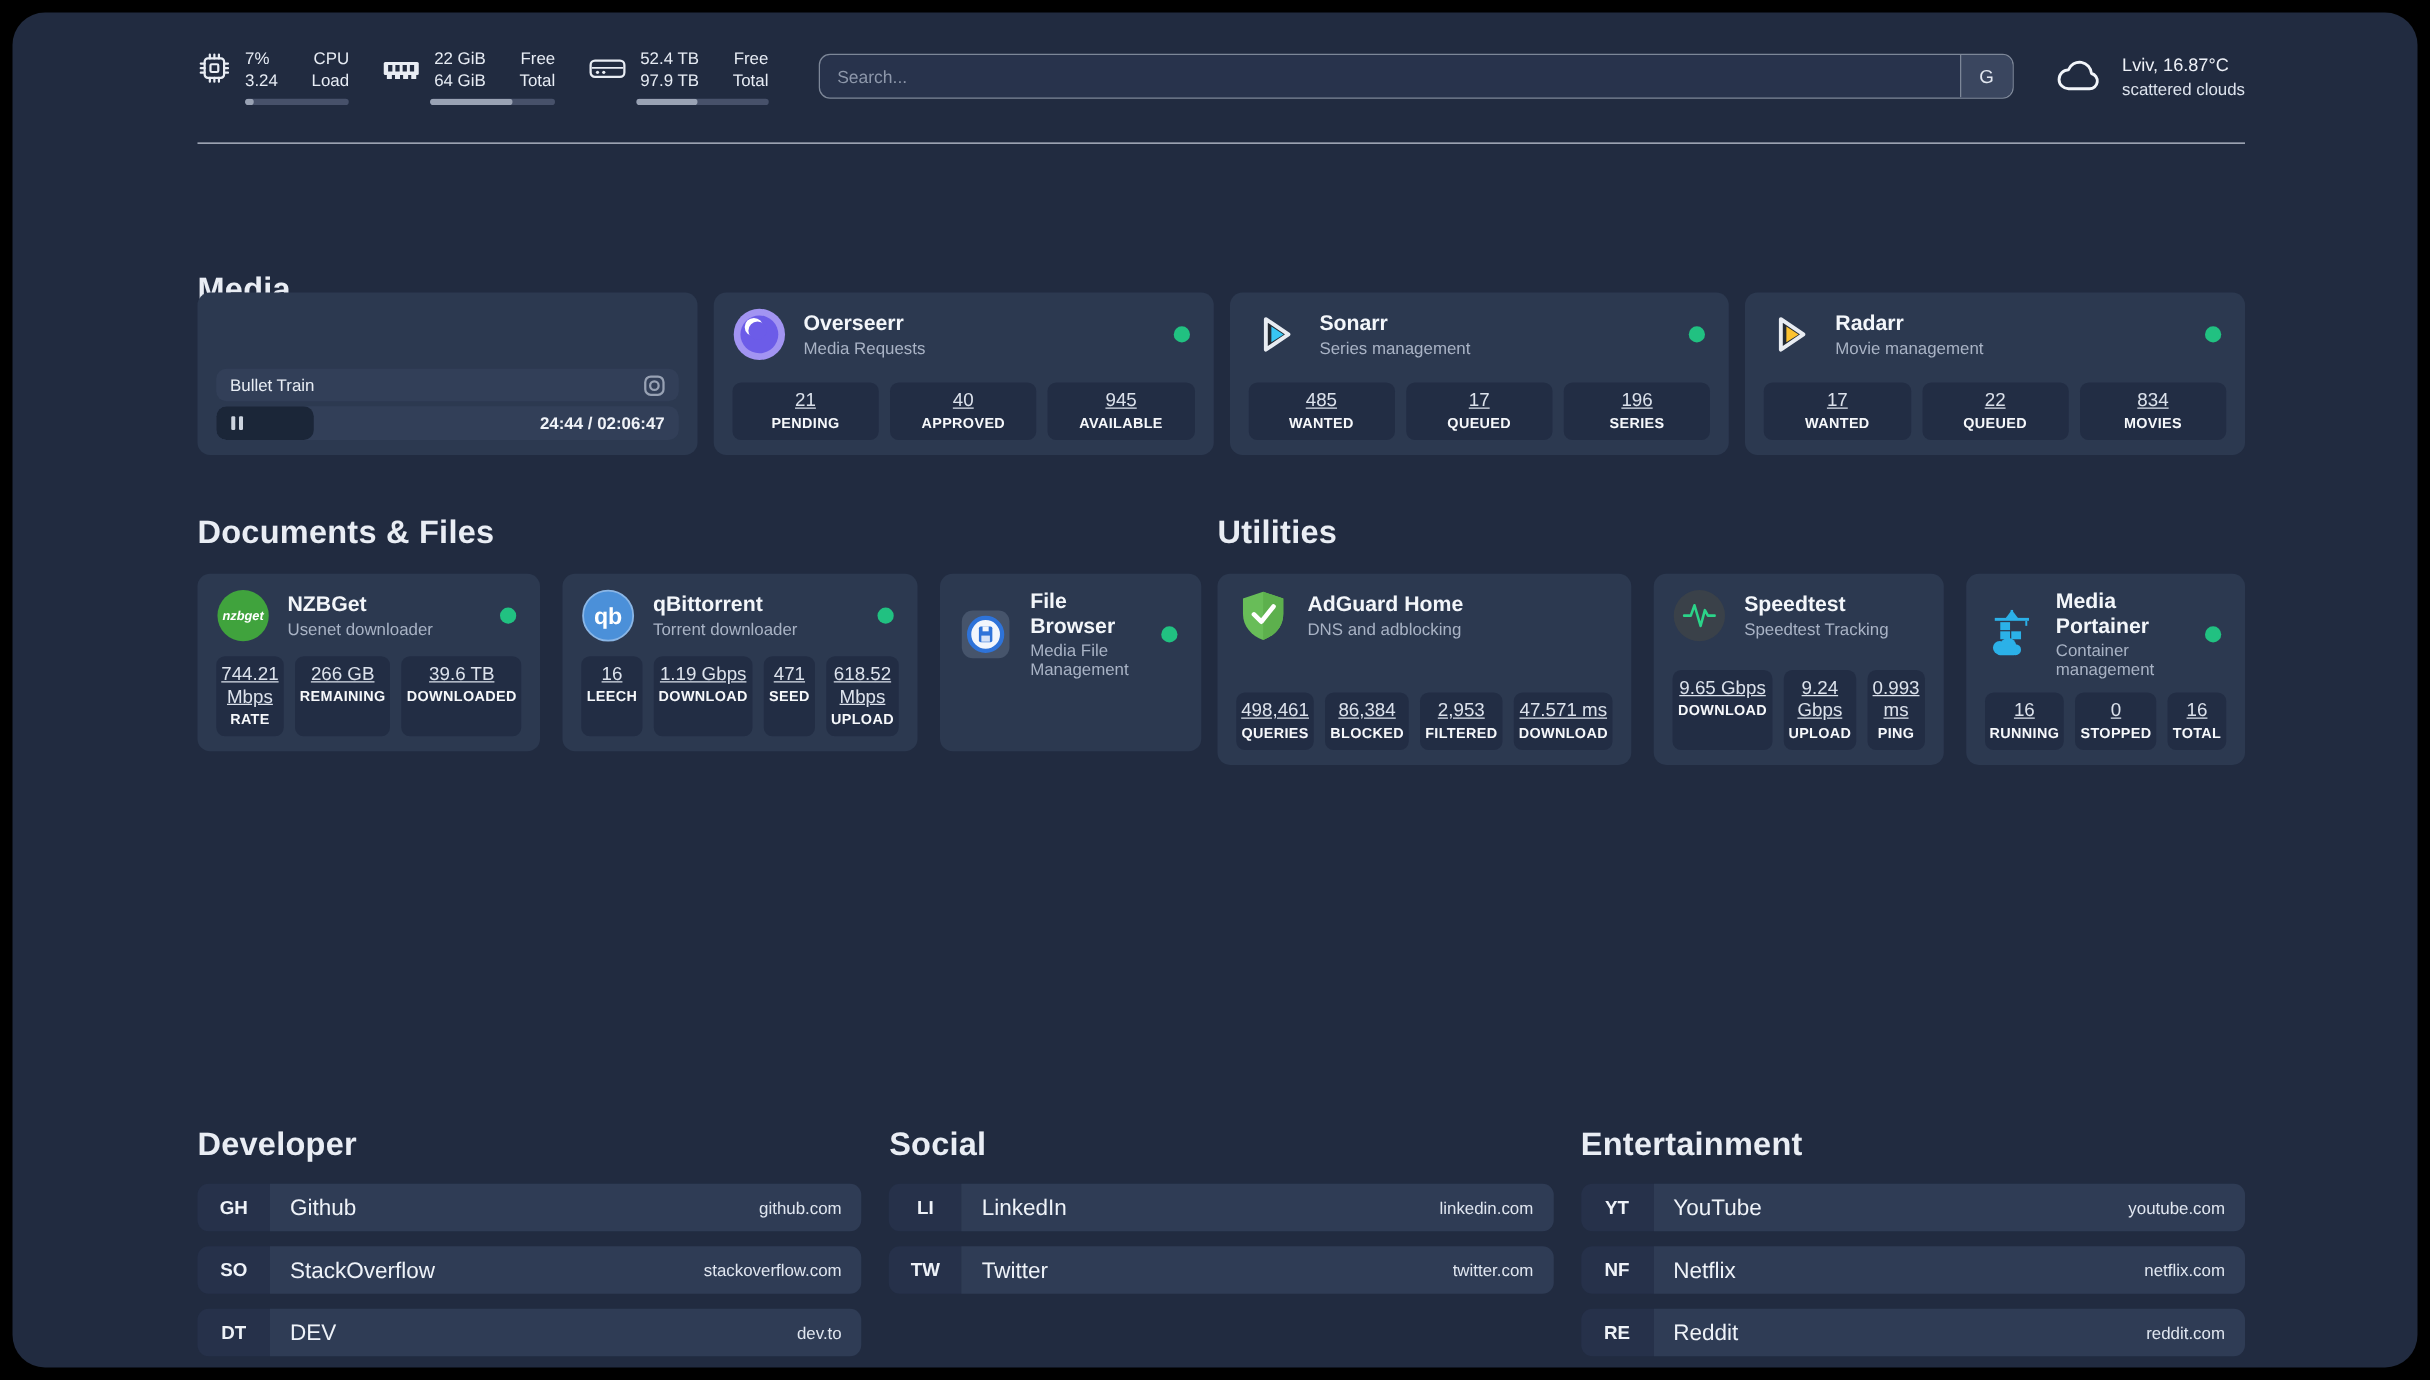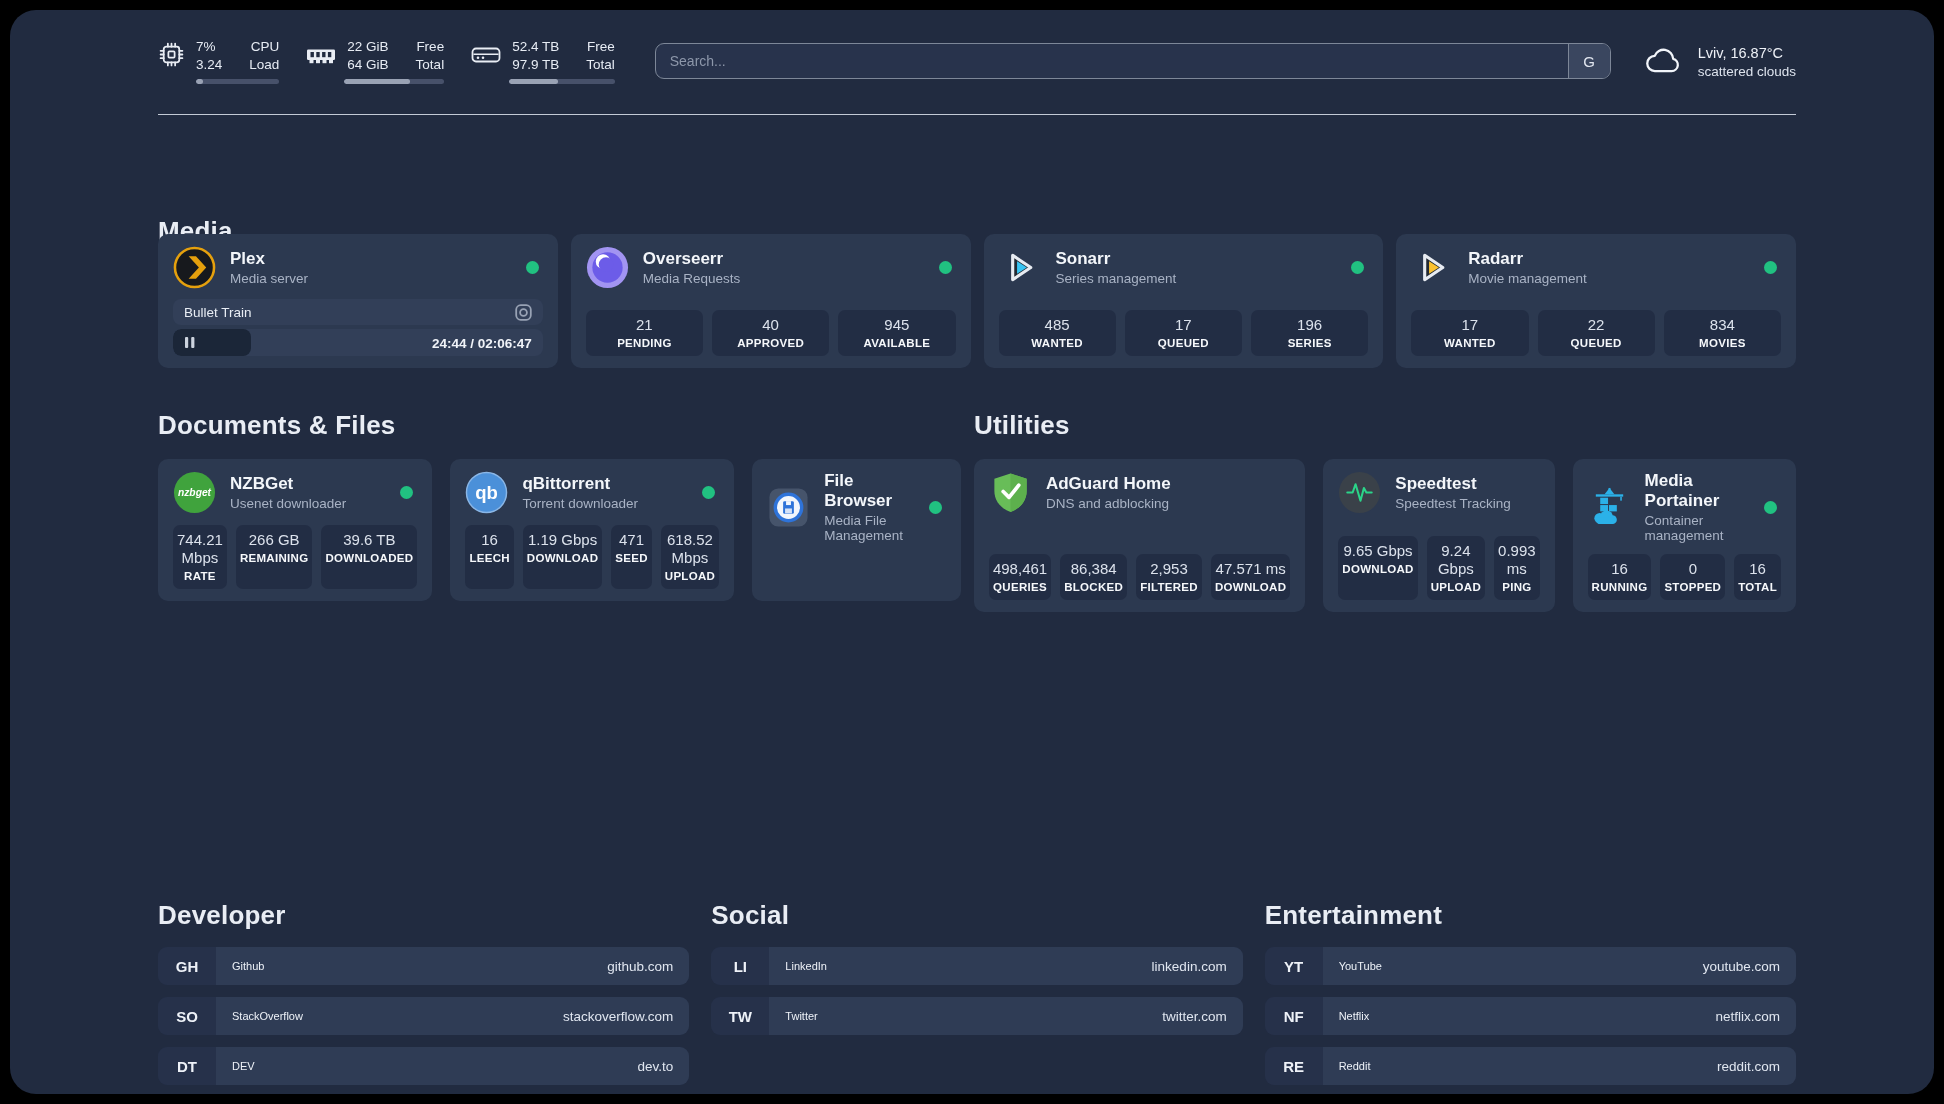--- a/index.html
+++ b/index.html
@@ -42,39 +42,39 @@
   .card--compact { padding:12px 15px; }
   .card-header { display:flex; align-items:center; gap:14px; }
   .app-icon { width:43px; height:43px; flex:none; }
   .card-titles { flex:1; }
   .card-title { font-size:17px; font-weight:600; color:#f3f6fa; }
   .card-sub { font-size:13.5px; color:#a9b3c5; margin-top:2px; }
   .status-dot { width:13px; height:13px; border-radius:50%; background:#21c181; margin-right:4px; flex:none; }
   .stats-wrap { margin-top:auto; padding-top:11px; }
   .stats-row { display:flex; gap:9px; }
   .stat { flex:1; background:#222d44; border-radius:7px; text-align:center; padding:6px 4px 7px; }
-  .stat-value { font-size:15px; color:#dce2ec; line-height:1.2; }
+  .stat-value { font-size:15px; color:#dce2ec; line-height:1.2;text-decoration:underline; }
   .stat-label { font-size:11.5px; font-weight:700; color:#f6f8fb; margin-top:3px; letter-spacing:0.3px; }
 
   
   .player { margin-top:auto; padding-top:10px; }
   .player-titlebar { background:#323f58; border-radius:8px; height:26px; display:flex; align-items:center; justify-content:space-between; padding:0 11px; }
   .player-title { font-size:13.5px; color:#e8edf4; }
   .player-progress { position:relative; margin-top:4px; background:#323f58; border-radius:8px; height:27px; overflow:hidden;padding-left:16px; }
   .player-fill { position:absolute; left:0; top:0; bottom:0; background:#1b2638; border-radius:8px; display:flex; align-items:center; padding-left:11px; }
   .player-time { position:absolute; right:11px; top:50%; transform:translateY(-50%); font-size:13.5px; font-weight:700; color:#f0f3f8; }
   .pause-btn { display:flex; align-items:center; cursor:pointer; }
 
   
   .links-row { position:absolute; top:862px; left:148px; right:138px; display:grid; grid-template-columns:repeat(3,1fr); gap:22px; align-items:start; }
   .links-title { margin-bottom:16px; }
   .link-row { display:flex; height:38px; margin-bottom:12px; cursor:pointer; }
   .link-tag { width:58px; flex:none; background:#26314a; border-radius:9px 0 0 9px; display:flex; align-items:center; justify-content:center; font-size:15px; font-weight:600; color:#eef2f8; }
   .link-bar { flex:1; background:#2f3c55; border-radius:0 9px 9px 0; display:flex; align-items:center; justify-content:space-between; padding:0 16px; }
-  .link-name { font-size:11px; color:#eef2f8; }
+  .link-name { font-size:18px; color:#eef2f8; }
   .link-url { font-size:13.5px; color:#e0e6f0; }
 </style>
 </head>
 <body>
 
 <div class="page">
 
   <div class="topbar">
     <div class="sys-stats">
 
@@ -161,31 +161,20 @@
     </div>
   </div>
 
   <div class="divider"></div>
 
   <div class="section-title media-title">Media</div>
 
   <div class="media-row">
 
     <div class="card">
-      <div class="card-header">
-        <svg class="app-icon" viewBox="0 0 44 44">
-          <circle cx="22" cy="22" r="20" fill="#17191d" stroke="#e5a00d" stroke-width="2.6"></circle>
-          <path d="M16 10.5 h7.5 L34 22 L23.5 33.5 H16 L26.5 22 Z" fill="#e5a00d"></path>
-        </svg>
-        <div class="card-titles">
-          <div class="card-title">Plex</div>
-          <div class="card-sub">Media server</div>
-        </div>
-        <div class="status-dot"></div>
-      </div>
       <div class="player">
         <div class="player-titlebar">
           <div class="player-title">Bullet Train</div>
           <svg width="17" height="17" viewBox="0 0 17 17">
             <rect x="1.2" y="1.2" width="14.6" height="14.6" rx="4.5" fill="none" stroke="#98a2b4" stroke-width="1.8"></rect>
             <circle cx="8.5" cy="8.5" r="3.4" fill="none" stroke="#98a2b4" stroke-width="1.8"></circle>
           </svg>
         </div>
         <div class="player-progress">
           <div class="player-fill" style="width: 21%;">

